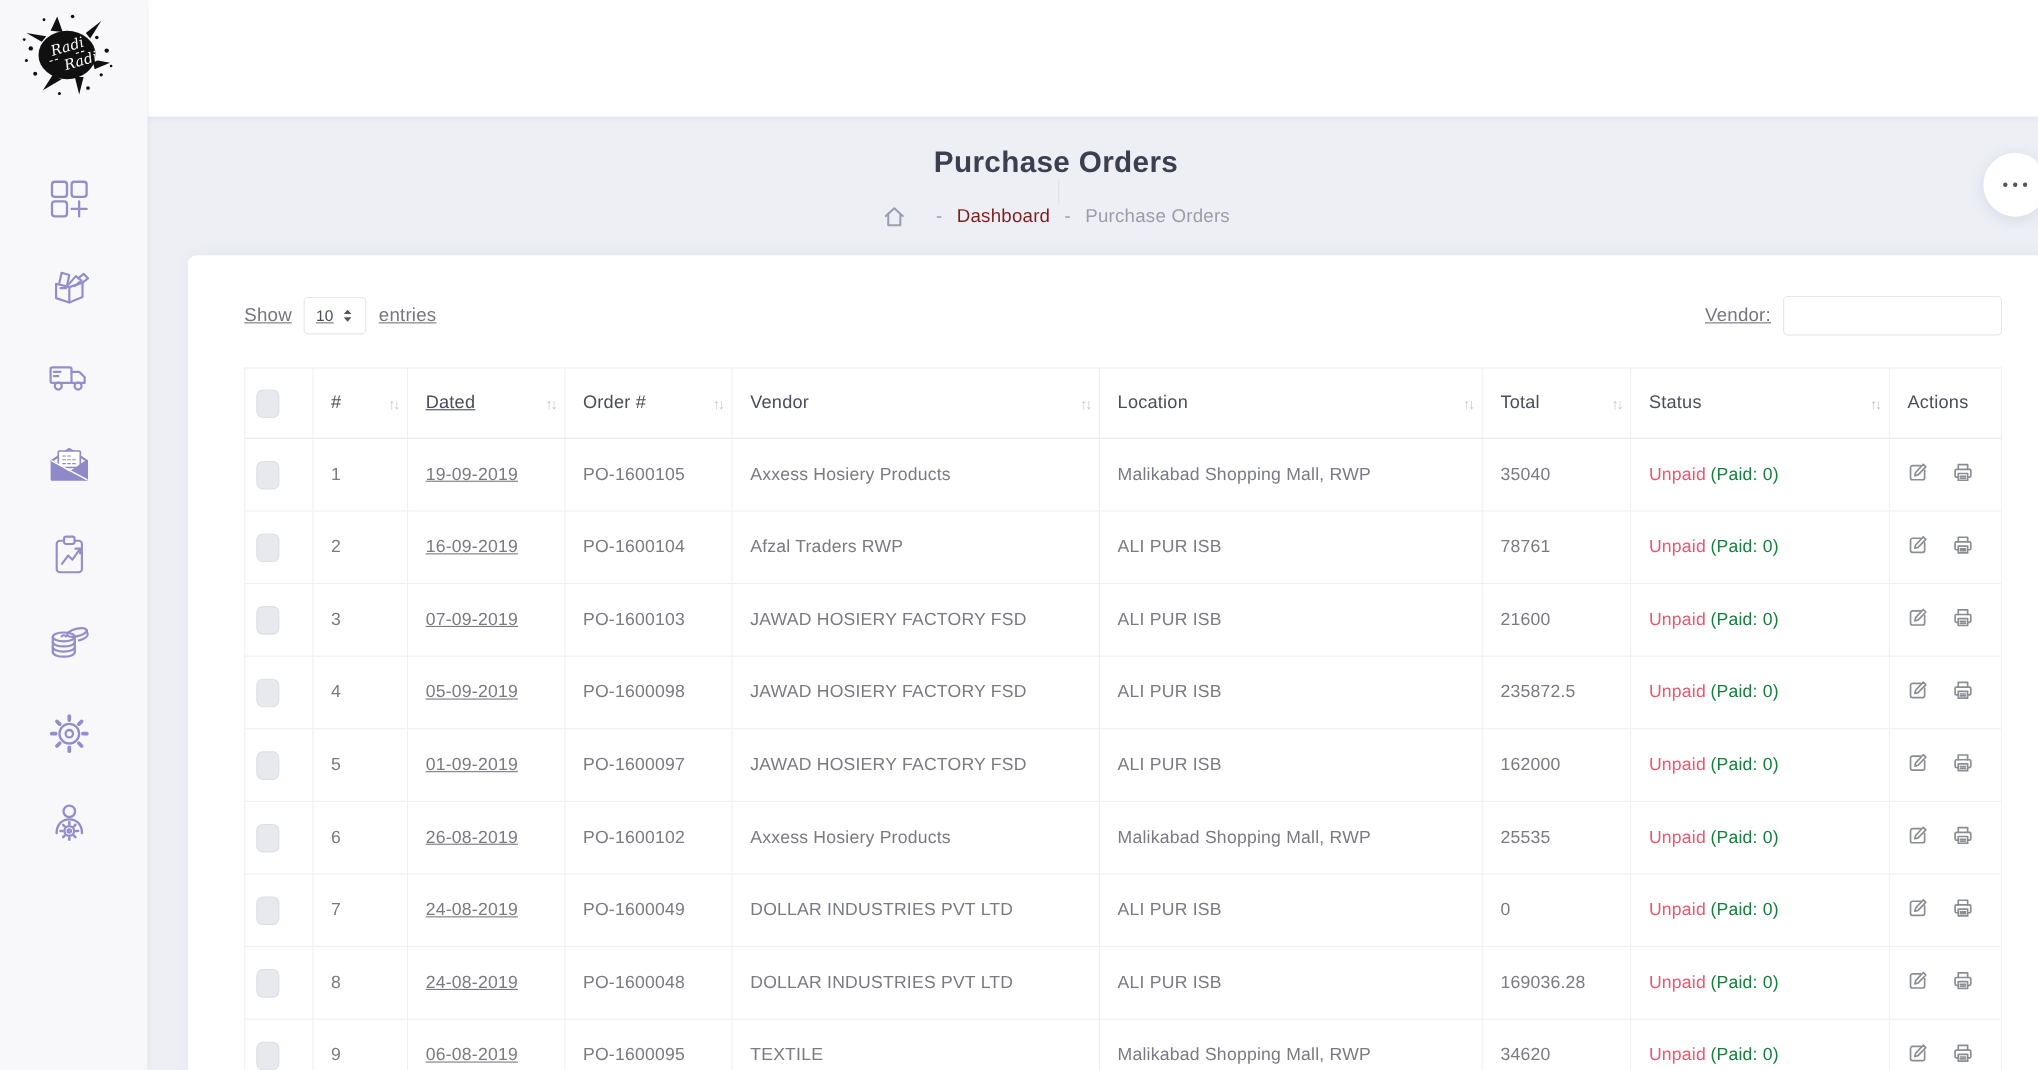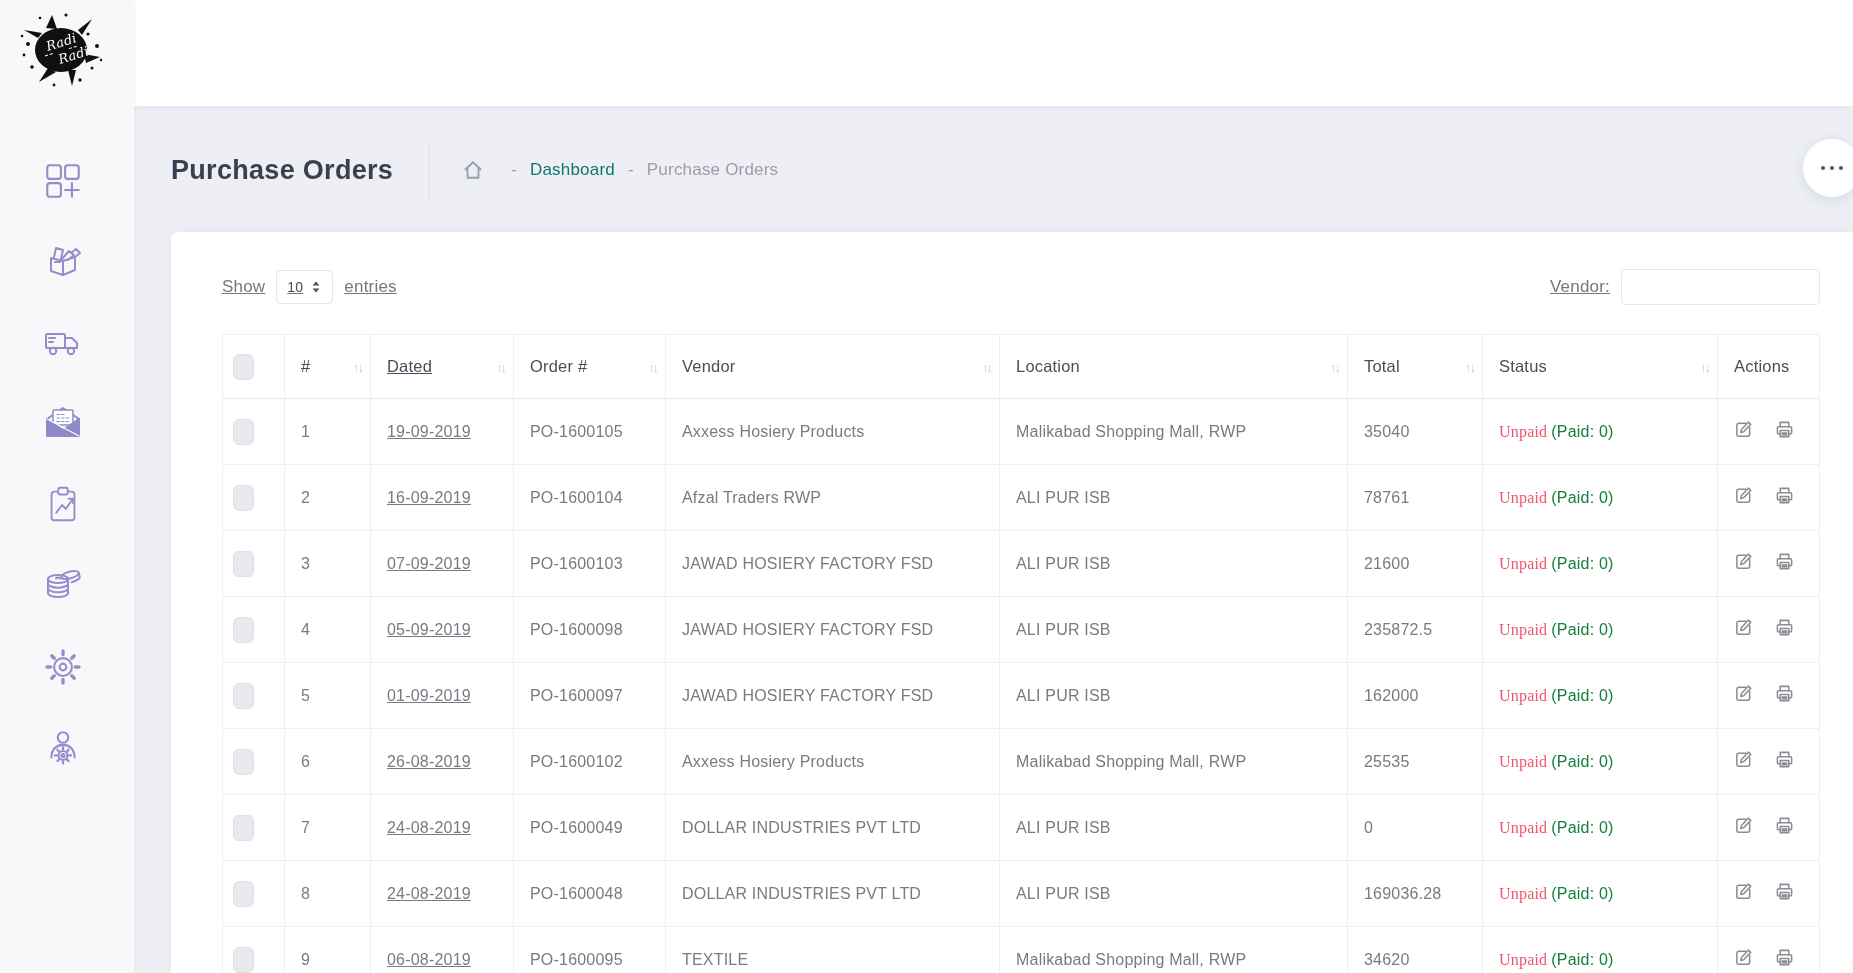--- a/index.html
+++ b/index.html
@@ -33,27 +33,27 @@
   .side-item:nth-of-type(8){top:723px}
   .side-item svg{ stroke:#938ecb; fill:none; stroke-width:2; stroke-linecap:round; stroke-linejoin:round; }
   
   .topbar{
     position:absolute; left:134px; top:0; width:1719px; height:106px;
     background:#ffffff; box-shadow:0 2px 6px rgba(60,70,110,.06);
   }
   
   .page-head{
     position:absolute; left:171px; top:132px; height:76px; right:104px;
-    display:flex; align-items:center;
+    display:flex; align-items:center;flex-direction:column;
   }
   .page-title{ font-size:27px; font-weight:700; color:#3c3f50; letter-spacing:.3px; }
   .vdiv{ width:1px; height:58px; background:#dfe1e9; margin:0 32px 0 36px; }
   .crumbs{ display:flex; align-items:center; gap:13px; font-size:17px; color:#9b9ca9; }
   .crumbs .home-ic{ display:flex; margin-right:14px; }
-  .crumbs a{ color:#0f766e; text-decoration:none; cursor:pointer; }
+  .crumbs a{ color:#7f1d1d; text-decoration:none; cursor:pointer; }
   .more-btn{
     position:absolute; left:1803px; top:139px; width:58px; height:58px;
     background:#fff; border:none; border-radius:50%; cursor:pointer;
     box-shadow:0 3px 14px rgba(60,70,110,.12);
     display:flex; align-items:center; justify-content:center; gap:5px;
   }
   .more-btn i{ width:4px; height:4px; border-radius:50%; background:#53555f; }
   
   .card{
     position:absolute; left:171px; top:232px; width:1695px; height:900px;
@@ -82,21 +82,21 @@
   .c2{ width:143px;text-decoration:underline; } .c3{ width:152px; } .c4{ width:334px; }
   .c5{ width:348px; } .c6{ width:135px; } .c7{ width:235px; }
   .sort{
     position:absolute; right:8px; top:50%; transform:translateY(-50%);
     font-size:13px; color:#c6c8d0; letter-spacing:-2px; font-weight:400;
   }
   .cb{
     width:21px; height:26px; border-radius:6px;
     background:#e7e9ee; border:1px solid #dddfe6; cursor:pointer;
   }
-  .unpaid{ color:#f1556c;font-family:Liberation Serif, serif; }
+  .unpaid{ color:#f1556c; }
   .paidnote{ margin-left:4px; color:#15803d; }
   .act-btn{ background:none; border:none; cursor:pointer; padding:0; margin-right:17px; }
   .act-btn svg{ stroke:#8a8d94; fill:none; stroke-width:1.6; stroke-linecap:round; stroke-linejoin:round; }
 </style>
 </head>
 <body>
 
 <div class="sidebar">
   <div class="logo">
     <svg width="86" height="80" viewBox="0 0 86 80">

